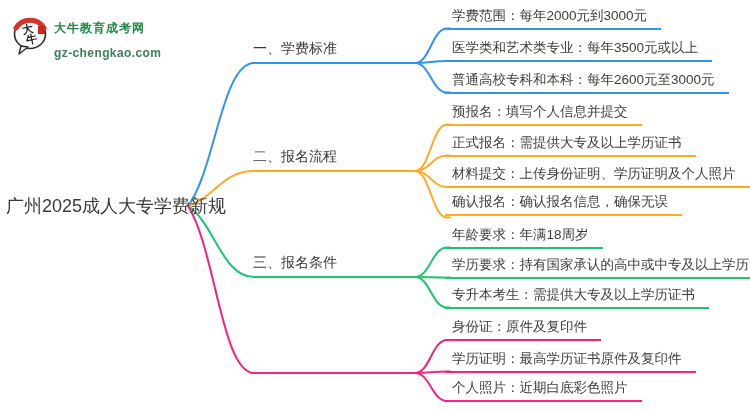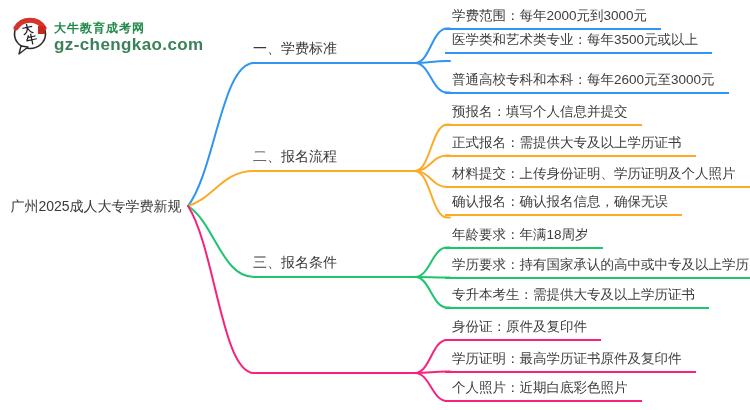--- a/index.html
+++ b/index.html
@@ -6,25 +6,25 @@
   #stage{
     position:relative;width:750px;height:410px;background:#ffffff;
     overflow:hidden;font-family:"Liberation Sans",sans-serif;
   }
   #curves{position:absolute;left:0;top:0;width:750px;height:410px;}
   
   #logo{position:absolute;left:12px;top:16px;display:flex;align-items:flex-start;}
   #logo-mark{width:38px;height:40px;}
   #logo-text{margin-left:4px;padding-top:4px;}
   #logo-title{font-size:12px;font-weight:bold;color:#21894a;letter-spacing:1px;line-height:16px;}
-  #logo-domain{font-size:17px;font-weight:bold;color:#3c8159;line-height:13px;margin-top:2px;letter-spacing:.4px;}
+  #logo-domain{font-size:12px;font-weight:bold;color:#3c8159;line-height:13px;margin-top:11px;letter-spacing:.4px;}
   
   #root-node{
     position:absolute;left:6px;top:197px;width:180px;text-align:center;
-    font-size:14px;font-weight:500;color:#3a3a3a;line-height:18px;white-space:nowrap;
+    font-size:18px;font-weight:500;color:#3a3a3a;line-height:18px;white-space:nowrap;
   }
   
   .branch-label{
     position:absolute;left:253px;width:162px;text-align:left;
     font-size:14px;font-weight:500;color:#383838;line-height:18px;white-space:nowrap;
   }
   
   .leaf{
     position:absolute;left:445px;white-space:nowrap;
     font-size:13.5px;color:#3c3c3c;line-height:20px;
@@ -68,21 +68,21 @@
     <div id="logo-text">
       <div id="logo-title">大牛教育成考网</div>
       <div id="logo-domain">gz-chengkao.com</div>
     </div>
   </div>
 
   <div id="root-node">广州2025成人大专学费新规</div>
 
 <div class="branch-label" style="top: 39px;">一、学费标准</div>
     <div class="leaf" style="top: 5.5px; border-bottom-color: rgb(48, 148, 242);">学费范围：每年2000元到3000元</div>
-    <div class="leaf" style="top: 30px; border-bottom-color: rgb(48, 148, 242);">医学类和艺术类专业：每年3500元或以上</div>
+    <div class="leaf" style="top: 38px; border-bottom-color: rgb(48, 148, 242);">医学类和艺术类专业：每年3500元或以上</div>
     <div class="leaf" style="top: 69.5px; border-bottom-color: rgb(48, 148, 242);">普通高校专科和本科：每年2600元至3000元</div>
     <div class="branch-label" style="top: 147px;">二、报名流程</div>
     <div class="leaf" style="top: 101.5px; border-bottom-color: rgb(252, 171, 40);">预报名：填写个人信息并提交</div>
     <div class="leaf" style="top: 132.5px; border-bottom-color: rgb(252, 171, 40);">正式报名：需提供大专及以上学历证书</div>
     <div class="leaf" style="top: 164px; border-bottom-color: rgb(252, 171, 40);">材料提交：上传身份证明、学历证明及个人照片</div>
     <div class="leaf" style="top: 192px; border-bottom-color: rgb(252, 171, 40);">确认报名：确认报名信息，确保无误</div>
     <div class="branch-label" style="top: 253px;">三、报名条件</div>
     <div class="leaf" style="top: 224.5px; border-bottom-color: rgb(30, 196, 111);">年龄要求：年满18周岁</div>
     <div class="leaf" style="top: 254.5px; border-bottom-color: rgb(30, 196, 111);">学历要求：持有国家承认的高中或中专及以上学历</div>
     <div class="leaf" style="top: 284.5px; border-bottom-color: rgb(30, 196, 111);">专升本考生：需提供大专及以上学历证书</div>

